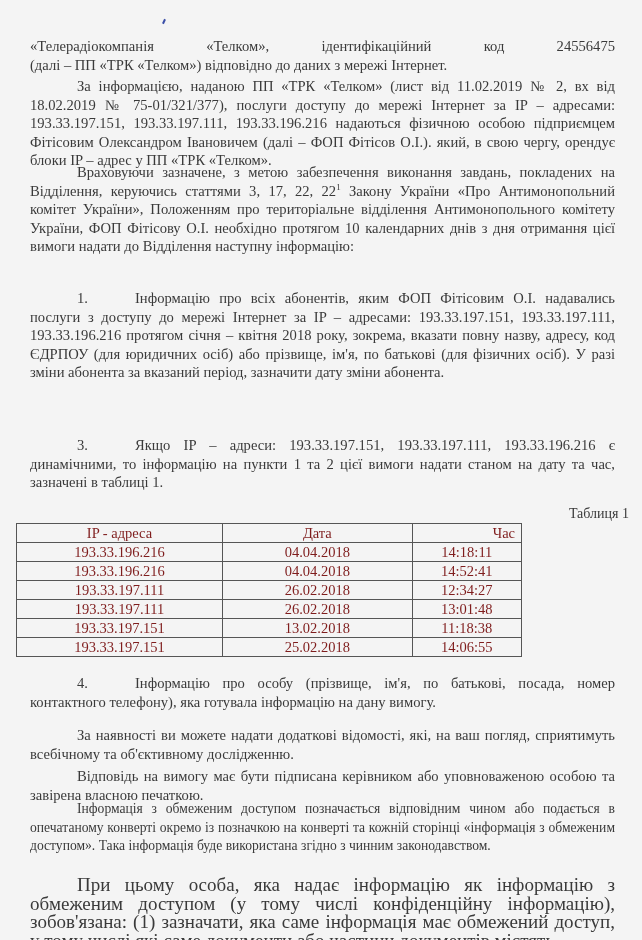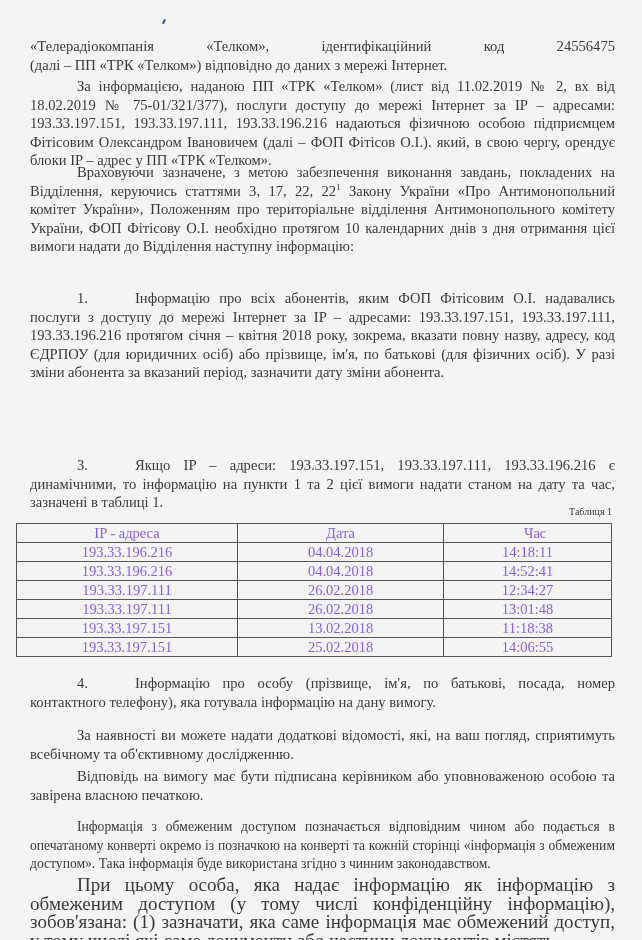--- a/index.html
+++ b/index.html
@@ -14,24 +14,24 @@
   .mark { position: absolute; left: 163px; top: 19px; width: 2px; height: 5px; background: #3b4fa8; transform: rotate(25deg); }
   .p {
     position: absolute; left: 30px; width: 585px;
     font-size: 14.6px; line-height: 18.6px;
     text-align: justify; text-align-last: auto;
   }
   .indent { text-indent: 47px; }
   .indent-num { text-indent: 47px; }
   .num { display: inline-block; width: 58px; text-indent: 0; }
   sup { font-size: 9px; line-height: 0; }
-  .caption { position: absolute; right: 30px; top: 506px; font-size: 10px; }
+  .caption { position: absolute; right: 13px; top: 506px; font-size: 14px; }
   table.t {
-    position: absolute; left: 16px; top: 523px; width: 596px;
-    border-collapse: collapse; font-size: 14.5px; color: #8b5cf6;
+    position: absolute; left: 16px; top: 523px; width: 506px;
+    border-collapse: collapse; font-size: 14.5px; color: #7f1d1d;
   }
   table.t td, table.t th {
     border: 1px solid #555; padding: 0 6px; height: 18px; line-height: 18px;
     font-weight: normal; text-align: center;
   }
   table.t th { text-align: center; }
   table.t th:nth-child(3) { text-align: left; padding-left: 80px; }
   .c1 { width: 208px; } .c2 { width: 193px; }
 </style>
 </head>
@@ -51,21 +51,21 @@
     <div>(далі – ПП «ТРК «Телком») відповідно до даних з мережі Інтернет.</div>
   </div>
 
   <div class="p indent" style="top:77px;">За інформацією, наданою ПП «ТРК «Телком» (лист від 11.02.2019 № 2, вх від 18.02.2019 № 75-01/321/377), послуги доступу до мережі Інтернет за IP – адресами: 193.33.197.151, 193.33.197.111, 193.33.196.216 надаються фізичною особою підприємцем Фітісовим Олександром Івановичем (далі – ФОП Фітісов О.І.). який, в свою чергу, орендує блоки IP – адрес у ПП «ТРК «Телком».</div>
 
   <div class="p indent" style="top:163px;"><span>Враховуючи зазначене, з метою забезпечення виконання завдань, покладених на Відділення, керуючись статтями 3, 17, 22, 22</span><sup>1</sup><span> Закону України «Про Антимонопольний комітет України», Положенням про територіальне відділення Антимонопольного комітету України, ФОП Фітісову О.І. необхідно протягом 10 календарних днів з дня отримання цієї вимоги надати до Відділення наступну інформацію:</span></div>
 
   <div class="p indent-num" style="top:289px;"><span class="num">1.</span><span>Інформацію про всіх абонентів, яким ФОП Фітісовим О.І. надавались послуги з доступу до мережі Інтернет за IP – адресами: 193.33.197.151, 193.33.197.111, 193.33.196.216 протягом січня – квітня 2018 року, зокрема, вказати повну назву, адресу, код ЄДРПОУ (для юридичних осіб) або прізвище, ім'я, по батькові (для фізичних осіб). У разі зміни абонента за вказаний період, зазначити дату зміни абонента.</span></div>
 
 
-  <div class="p indent-num" style="top:456px;"><span class="num">3.</span><span>Якщо IP – адреси: 193.33.197.151, 193.33.197.111, 193.33.196.216 є динамічними, то інформацію на пункти 1 та 2 цієї вимоги надати станом на дату та час, зазначені в таблиці 1.</span></div>
+  <div class="p indent-num" style="top:436px;"><span class="num">3.</span><span>Якщо IP – адреси: 193.33.197.151, 193.33.197.111, 193.33.196.216 є динамічними, то інформацію на пункти 1 та 2 цієї вимоги надати станом на дату та час, зазначені в таблиці 1.</span></div>
 
   <div class="caption">Таблиця 1</div>
 
   <table class="t">
     <thead>
       <tr>
         <th class="c1">IP - адреса</th>
         <th class="c2">Дата</th>
         <th>Час</th>
       </tr>
@@ -103,16 +103,16 @@
         </tr>
     </tbody>
   </table>
 
   <div class="p indent-num" style="top:674px;"><span class="num">4.</span><span>Інформацію про особу (прізвище, ім'я, по батькові, посада, номер контактного телефону), яка готувала інформацію на дану вимогу.</span></div>
 
   <div class="p indent" style="top:726px;">За наявності ви можете надати додаткові відомості, які, на ваш погляд, сприятимуть всебічному та об'єктивному дослідженню.</div>
 
   <div class="p indent" style="top:767px;">Відповідь на вимогу має бути підписана керівником або уповноваженою особою та завірена власною печаткою.</div>
 
-  <div class="p indent" style="top:818px; font-size:13.6px;">Інформація з обмеженим доступом позначається відповідним чином або подається в опечатаному конверті окремо із позначкою на конверті та кожній сторінці «інформація з обмеженим доступом». Така інформація буде використана згідно з чинним законодавством.</div>
+  <div class="p indent" style="top:800px; font-size:13.6px;">Інформація з обмеженим доступом позначається відповідним чином або подається в опечатаному конверті окремо із позначкою на конверті та кожній сторінці «інформація з обмеженим доступом». Така інформація буде використана згідно з чинним законодавством.</div>
 
   <div class="p indent" style="top:876px; font-size:19px;">При цьому особа, яка надає інформацію як інформацію з обмеженим доступом (у тому числі конфіденційну інформацію), зобов'язана: (1) зазначати, яка саме інформація має обмежений доступ, у тому числі які саме документи або частини документів містять</div>
 </div>
 
 </body></html>

